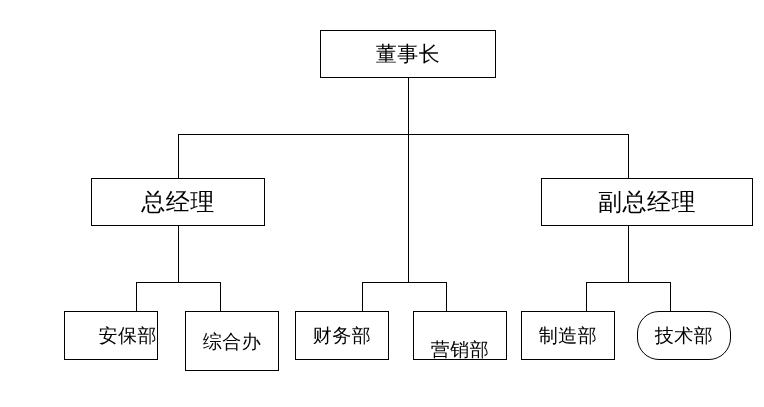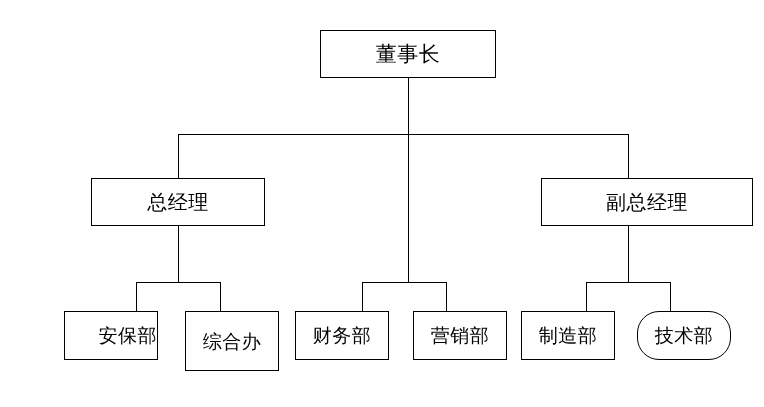--- a/index.html
+++ b/index.html
@@ -31,21 +31,21 @@
   }
   .node-label {
     font-family: "DejaVu Sans", "Liberation Sans", sans-serif;
     color: #000000;
     line-height: 1;
     white-space: nowrap;
     letter-spacing: 0.5px;
   }
   
   .level-1 .node-label { font-size: 21px; }
-  .level-2 .node-label { font-size: 20px; }
+  .level-2 .node-label { font-size: 24px; }
   .level-3 .node-label { font-size: 19px; }
 
   
   .conn-v {
     position: absolute;
     width: 1px;
     background: #000000;
     z-index: 1;
   }
   .conn-h {
@@ -100,21 +100,21 @@
   </div>
 
   <div class="node-box level-3" style="left:161px; top:311px; width:94px; height:60px;">
     <span class="node-label">综合办</span>
   </div>
 
   <div class="node-box level-3" style="left:271px; top:311px; width:94px; height:49px;">
     <span class="node-label">财务部</span>
   </div>
 
-  <div class="node-box level-3" style="left:389px; top:311px; width:94px; height:49px;">
+  <div class="node-box level-3" style="left:389px; top:311px; width:94px; height:49px;align-items:flex-end;">
     <span class="node-label">营销部</span>
   </div>
 
   <div class="node-box level-3" style="left:497px; top:311px; width:94px; height:49px;">
     <span class="node-label">制造部</span>
   </div>
 
   <div class="node-box level-3" style="left:613px; top:311px; width:94px; height:49px;border-radius:22px;">
     <span class="node-label">技术部</span>
   </div>

